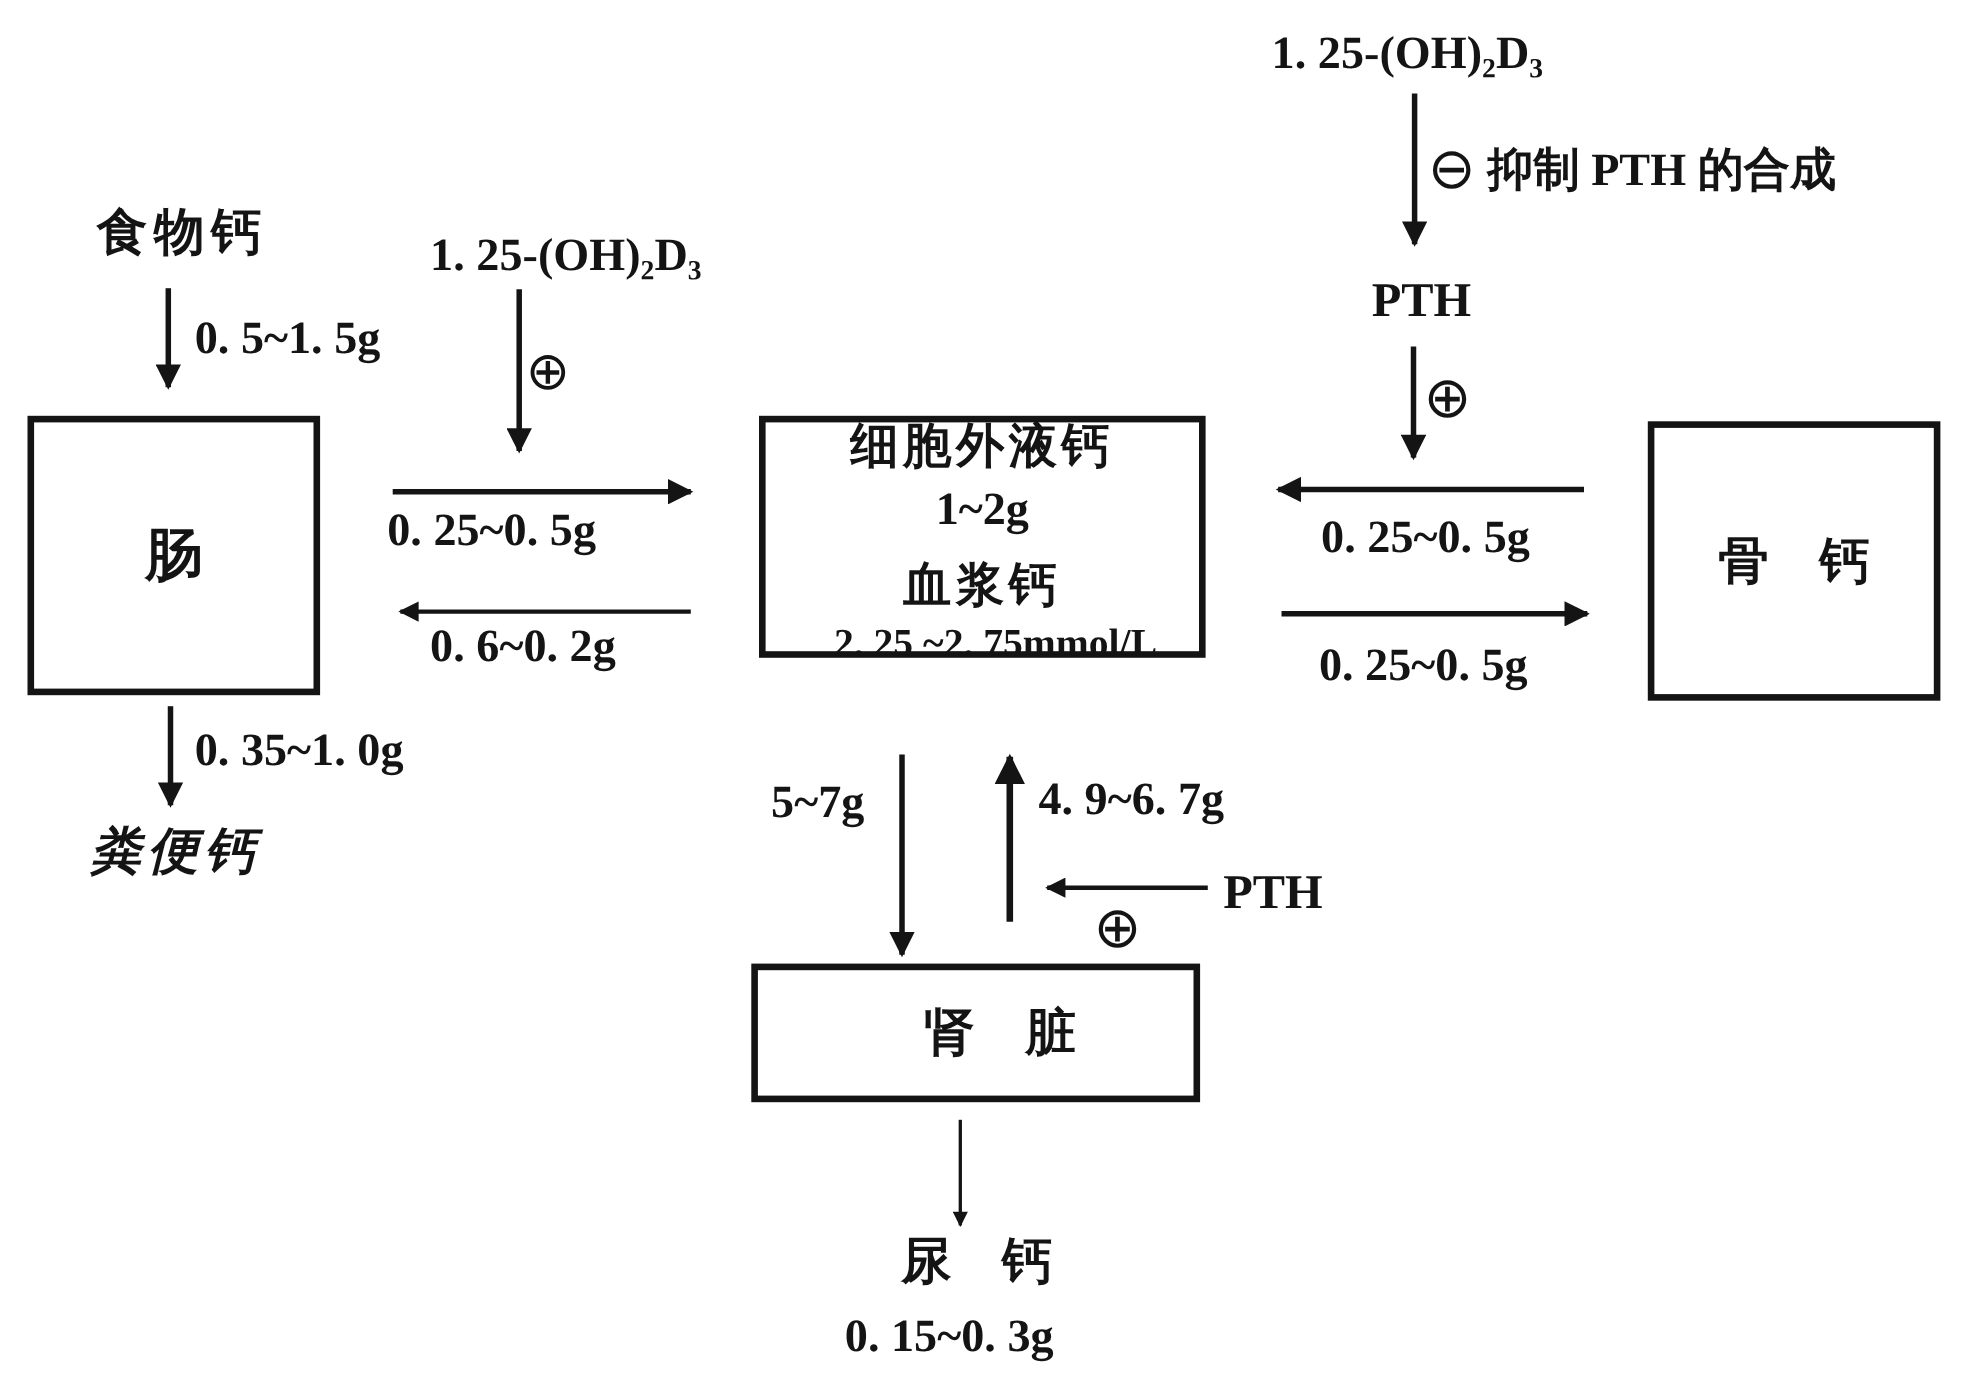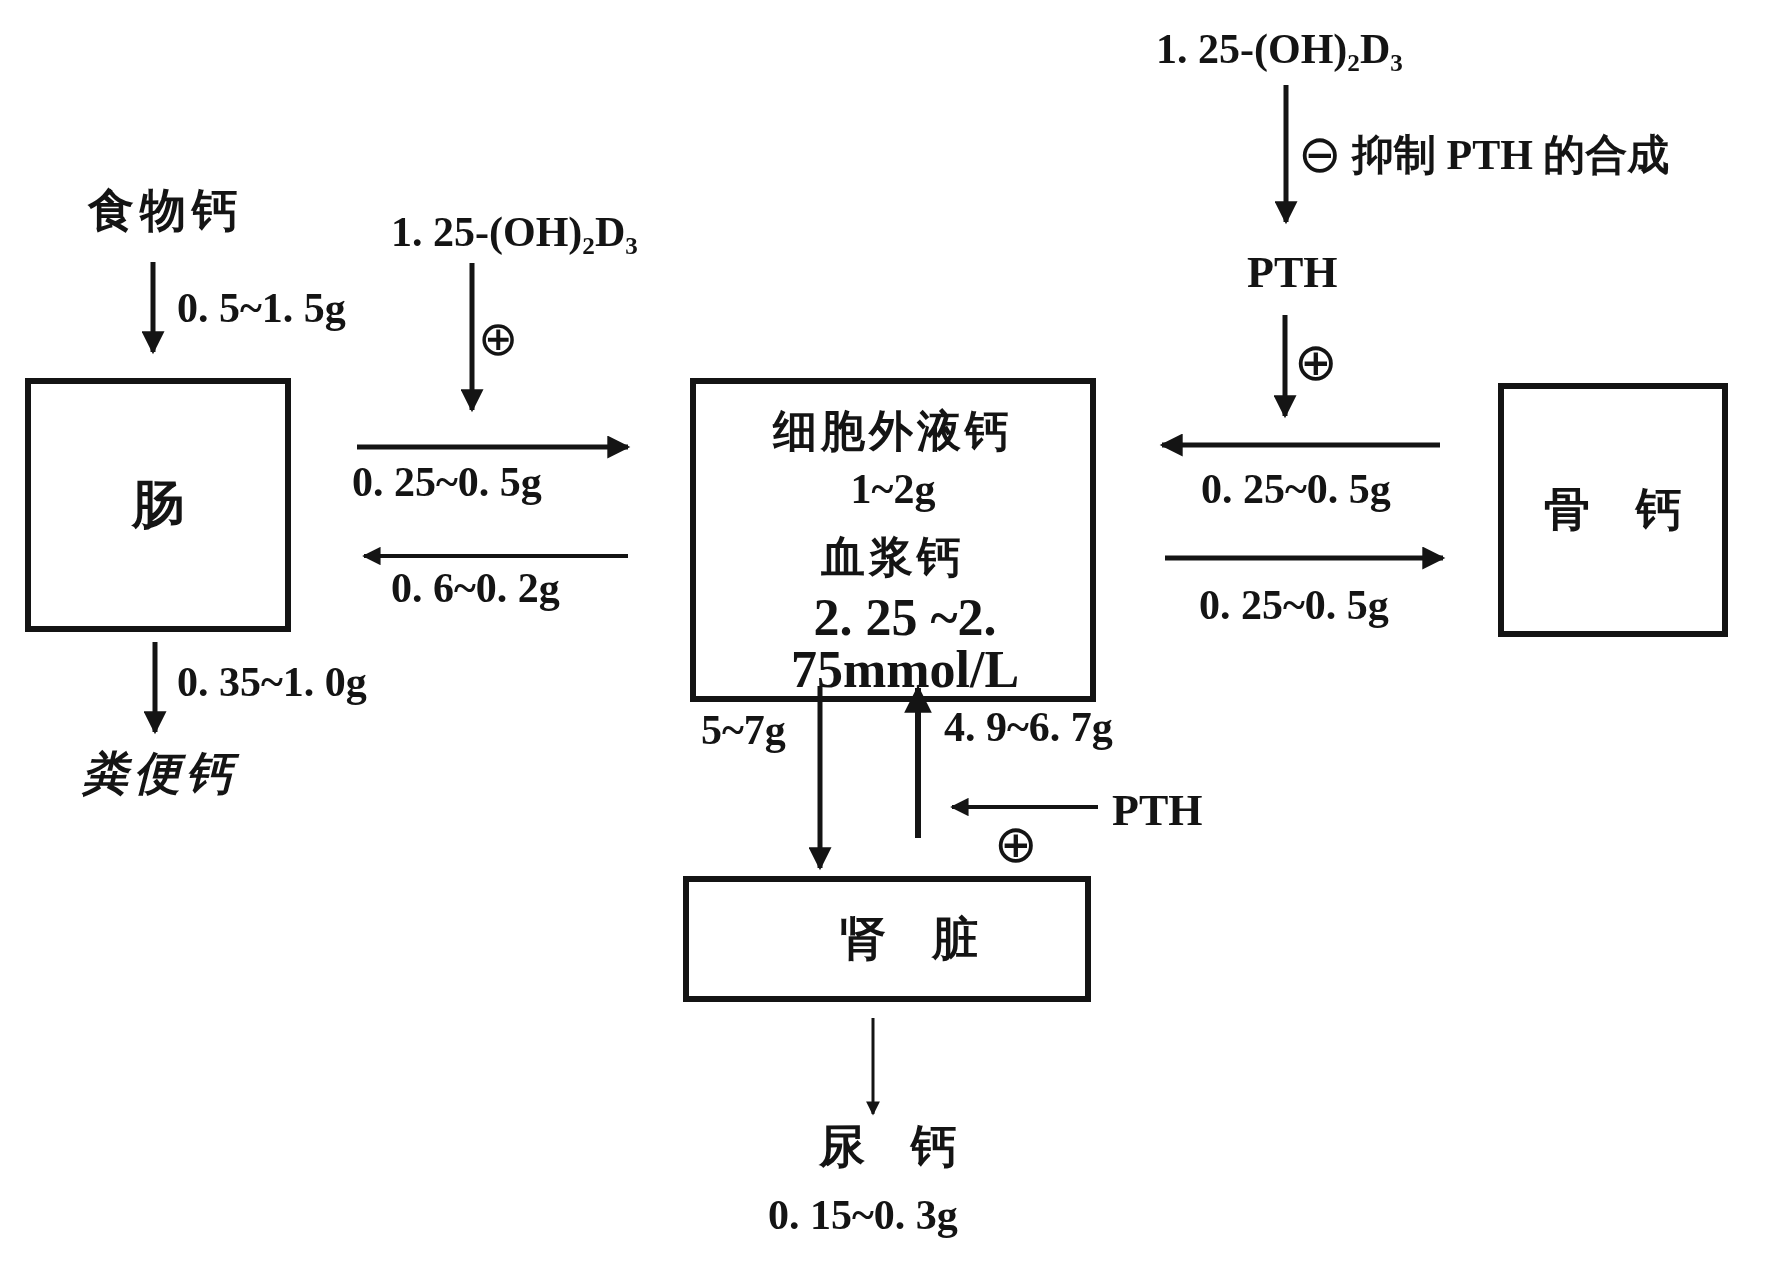--- a/index.html
+++ b/index.html
@@ -22,41 +22,41 @@
     position: absolute;
     border: 6px solid #141414;
     box-sizing: border-box;
     display: flex;
     flex-direction: column;
     align-items: center;
     justify-content: center;
     text-align: center;
   }
   .box-intestine { left: 25px;  top: 378px; width: 266px; height: 254px; }
-  .box-ecf       { left: 690px; top: 378px; width: 406px; height: 324px; justify-content: flex-end; }
-  .box-bone      { left: 1498px; top: 383px; width: 230px; height: 254px; justify-content: space-evenly; padding: 10px 0; }
+  .box-ecf       { left: 690px; top: 378px; width: 406px; height: 220px; justify-content: flex-start; }
+  .box-bone      { left: 1498px; top: 383px; width: 266px; height: 254px; justify-content: space-evenly; padding: 10px 0; }
   .box-kidney    { left: 683px; top: 876px; width: 408px; height: 126px; padding-left: 44px; }
 
   .lbl {
     position: absolute;
     white-space: nowrap;
     line-height: 1;
     font-weight: 700;
   }
   .cjk { letter-spacing: 6px; }
   .circ {
     font-family: "DejaVu Sans", "Liberation Sans", sans-serif;
     font-weight: 400;
     line-height: 1;
   }
   .ecf-line  { line-height: 1; }
   .ecf-title { font-size: 44px; letter-spacing: 4px; margin-bottom: 14px; }
   .ecf-amt   { font-size: 42px; margin-bottom: 26px; }
   .ecf-sub   { font-size: 44px; letter-spacing: 4px; margin-bottom: 12px; }
-  .ecf-conc  { font-size: 52px; margin-left: 24px; }
+  .ecf-conc  { font-size: 36px; margin-left: 24px; }
   .bone-title   { font-size: 46px; }
   .bone-amt     { font-size: 42px; }
   .intestine-lbl{ font-size: 52px; }
   .kidney-lbl   { font-size: 46px; }
 </style>
 </head>
 <body>
 
 <div class="stage">
 

